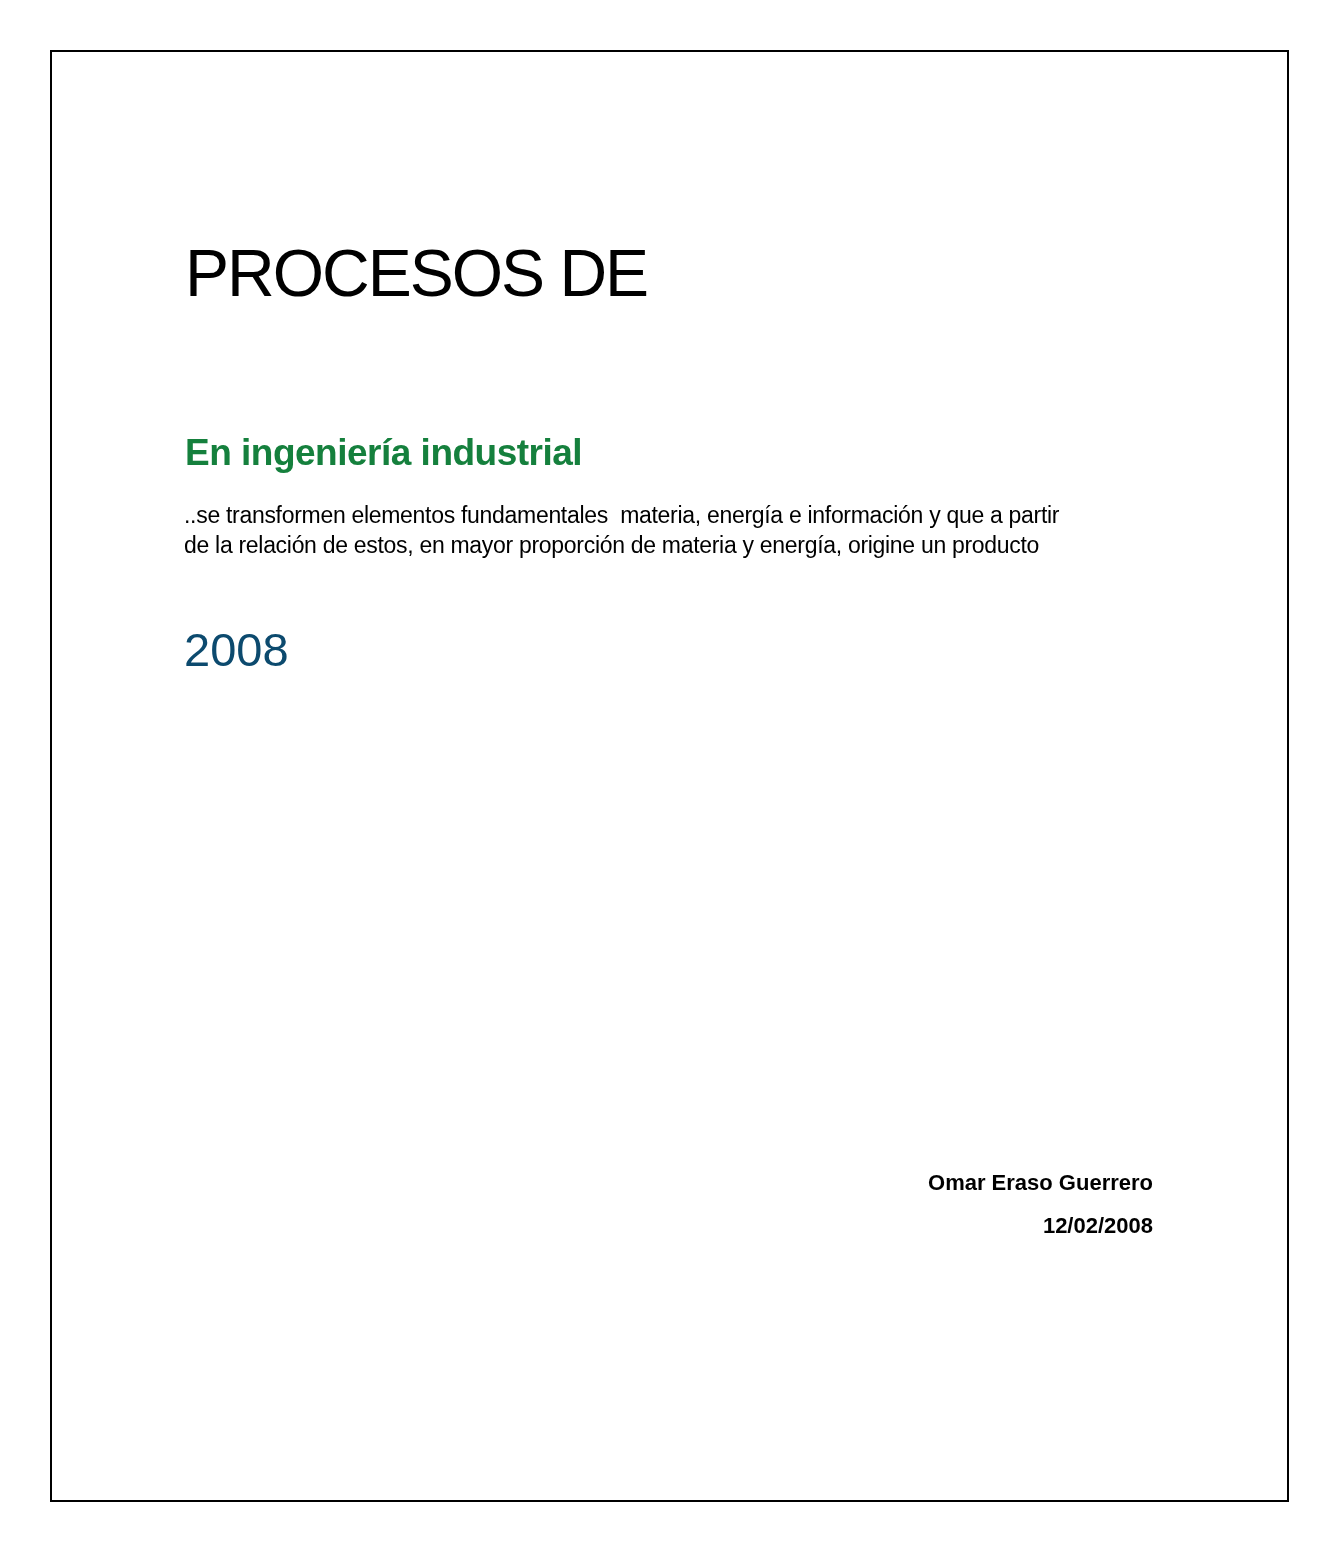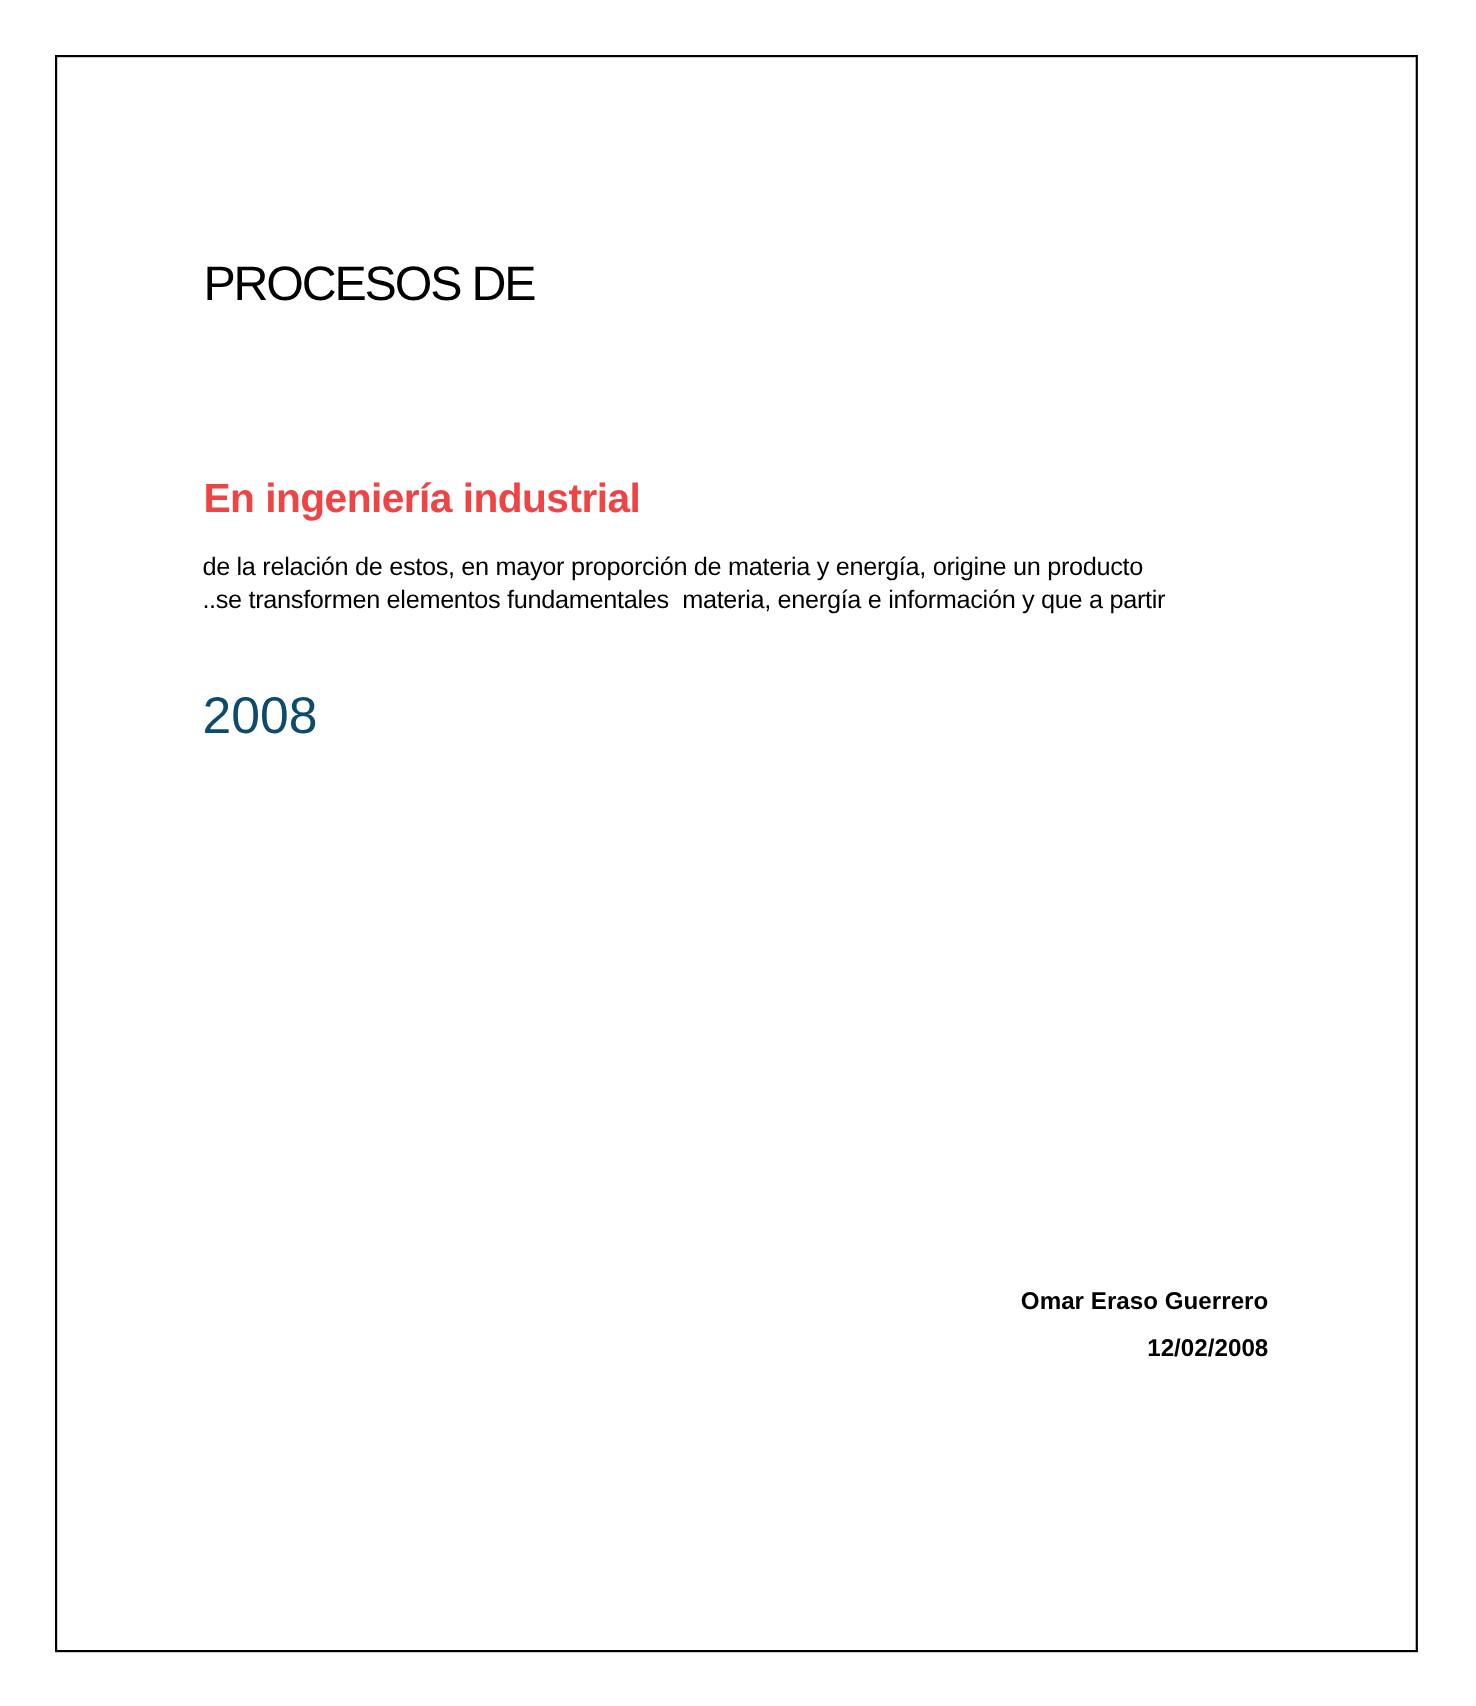--- a/index.html
+++ b/index.html
@@ -21,37 +21,37 @@
     top: 50px;
     width: 1239px;
     height: 1452px;
     border: 2px solid #000000;
     box-sizing: border-box;
   }
   .doc-title {
     position: absolute;
     left: 185px;
     top: 181px;
-    font-size: 44px;
+    font-size: 66px;
     font-weight: 400;
     line-height: 97px;
     letter-spacing: -2px;
     white-space: nowrap;
     color: #000000;
   }
   .doc-title .title-line { display: block; }
   .doc-subtitle {
     position: absolute;
     left: 185px;
     top: 412px;
     font-size: 37px;
     font-weight: 700;
     letter-spacing: -0.5px;
     white-space: nowrap;
-    color: #ef4444;
+    color: #15803d;
     margin-top: 20px;
   }
   .doc-excerpt {
     position: absolute;
     left: 184px;
     top: 500px;
     font-size: 23px;
     font-weight: 400;
     line-height: 30px;
     letter-spacing: -0.3px;
@@ -91,22 +91,22 @@
 
   <div class="page-border"></div>
 
   <h1 class="doc-title">
     <span class="title-line">PROCESOS DE</span>
   </h1>
 
   <h2 class="doc-subtitle">En ingeniería industrial</h2>
 
   <div class="doc-excerpt">
+    <span class="excerpt-line">..se transformen elementos fundamentales  materia, energía e información y que a partir</span>
     <span class="excerpt-line">de la relación de estos, en mayor proporción de materia y energía, origine un producto</span>
-    <span class="excerpt-line">..se transformen elementos fundamentales  materia, energía e información y que a partir</span>
   </div>
 
   <div class="doc-year">2008</div>
 
   <div class="doc-credits">
     <span class="credit-line">Omar Eraso Guerrero</span>
     <span class="credit-line">12/02/2008</span>
   </div>
 
 </div>

